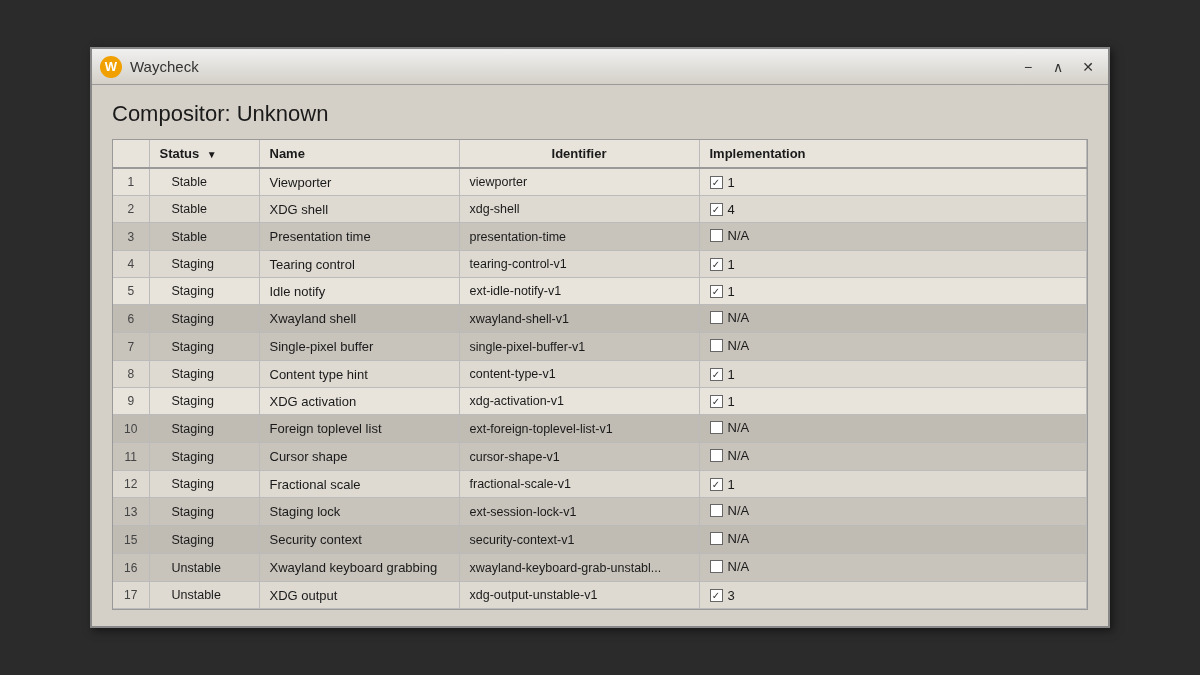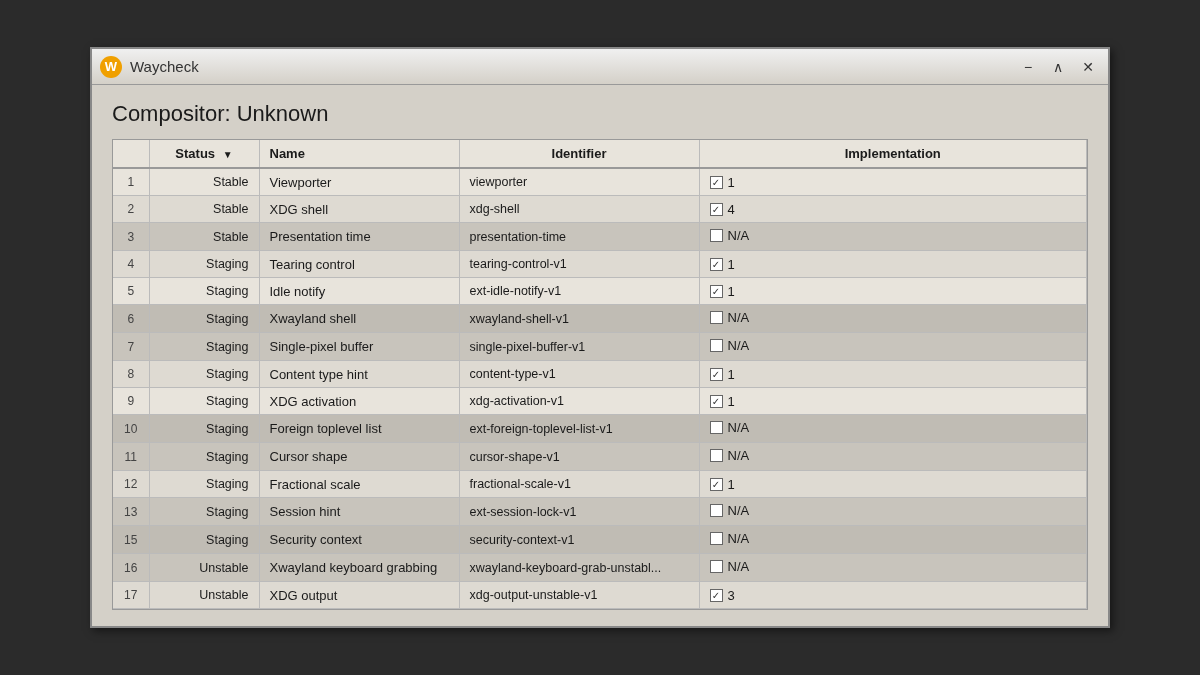--- a/index.html
+++ b/index.html
@@ -115,21 +115,21 @@
       font-size: 13px;
     }
 
     thead th {
       background: #e8e4dc;
       border-bottom: 2px solid #999;
       border-right: 1px solid #bbb;
       padding: 6px 10px;
       font-weight: bold;
       color: #1a1a1a;
-      text-align: center;
+      text-align: left;
       position: sticky;
       top: 0;
       z-index: 1;
     }
 
     thead th:first-child {
       width: 36px;
       border-right: 1px solid #bbb;
     }
 
@@ -141,21 +141,21 @@
       width: 200px;
       text-align: left;
     }
 
     thead th.identifier-col {
       width: 240px;
       text-align: center;
     }
 
     thead th.impl-col {
-      text-align: center;
+      text-align: left;
     }
 
     .sort-arrow {
       font-size: 10px;
       margin-left: 4px;
     }
 
     tbody tr {
       border-bottom: 1px solid #bbb;
     }
@@ -185,21 +185,21 @@
     }
 
     td.row-num {
       text-align: center;
       width: 36px;
       color: #444;
       font-size: 12px;
     }
 
     td.status-cell {
-      text-align: right;
+      text-align: left;
       font-size: 12.5px;
       padding-left: 22px;
     }
 
     td.name-cell {
       font-size: 13px;
     }
 
     td.identifier-cell {
       font-size: 12.5px;
@@ -387,21 +387,21 @@
                 <td class="name-cell">Fractional scale</td>
                 <td class="identifier-cell">fractional-scale-v1</td>
                 <td class="impl-cell"><span class="checkbox-area">
                     <span class="cb checked"></span>
                     <span>1</span>
                   </span></td>
               </tr>
               <tr class="row-dark">
                 <td class="row-num">13</td>
                 <td class="status-cell">Staging</td>
-                <td class="name-cell">Session hint</td>
+                <td class="name-cell">Staging lock</td>
                 <td class="identifier-cell">ext-session-lock-v1</td>
                 <td class="impl-cell"><span class="checkbox-area">
                     <span class="cb"></span>
                     <span>N/A</span>
                   </span></td>
               </tr>
               <tr class="row-dark">
                 <td class="row-num">15</td>
                 <td class="status-cell">Staging</td>
                 <td class="name-cell">Security context</td>

